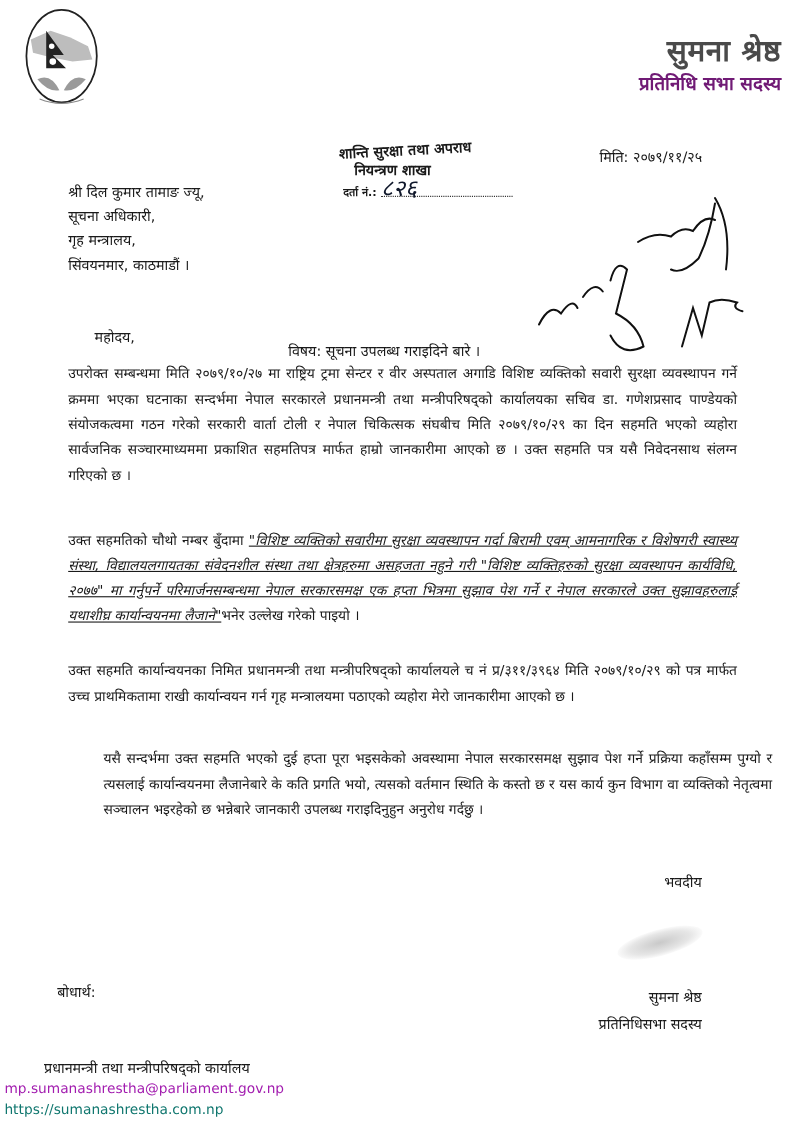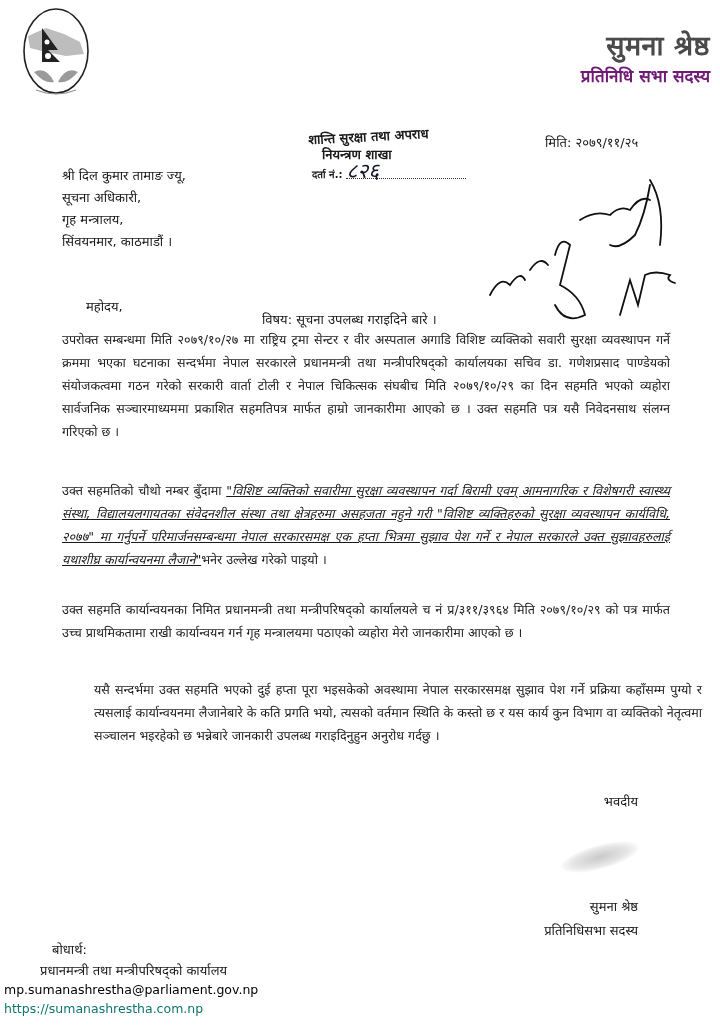--- a/index.html
+++ b/index.html
@@ -31,23 +31,23 @@
   .p2 { top: 479px; }
   .p3 { top: 598px; }
   .p4 { top: 678px; margin-left: 32px; }
   .quote { font-style: italic; text-decoration: underline; }
 
   .closing { right: 82px; top: 792px; font-size: 13px; }
   .smudge { left: 560px; top: 845px; width: 80px; height: 24px; border-radius: 50%; background: radial-gradient(ellipse at center, #c9c9c9 0%, #e6e6e6 50%, rgba(255,255,255,0) 75%); transform: rotate(-15deg); }
   .sig-name { right: 82px; top: 897px; font-size: 13px; text-align: right; }
   .sig-title { right: 82px; top: 921px; font-size: 13px; text-align: center; }
 
-  .cc-label { left: 52px; top: 940px; font-size: 13px; }
+  .cc-label { left: 52px; top: 892px; font-size: 13px; }
   .cc-item { left: 40px; top: 961px; font-size: 13px; }
-  .email { left: 4px; top: 982px; font-size: 12.5px; color: #000000; }
+  .email { left: 4px; top: 982px; font-size: 12.5px; color: #a21caf; }
   .web { left: 4px; top: 1001px; font-size: 12.5px; color: #0f766e; }
 </style>
 </head>
 <body>
 
 <div class="abs logo">
   <svg width="100" height="100" viewBox="0 0 100 100">
     <ellipse cx="50" cy="45" rx="32" ry="42" fill="none" stroke="#222" stroke-width="1.6"></ellipse>
     <path d="M22 30 L40 22 L58 28 L74 36 L78 48 L60 50 L40 46 L24 42 Z" fill="#bdbdbd"></path>
     <path d="M36 22 L36 56 L54 56 L42 44 L52 44 Z" fill="#222"></path>

